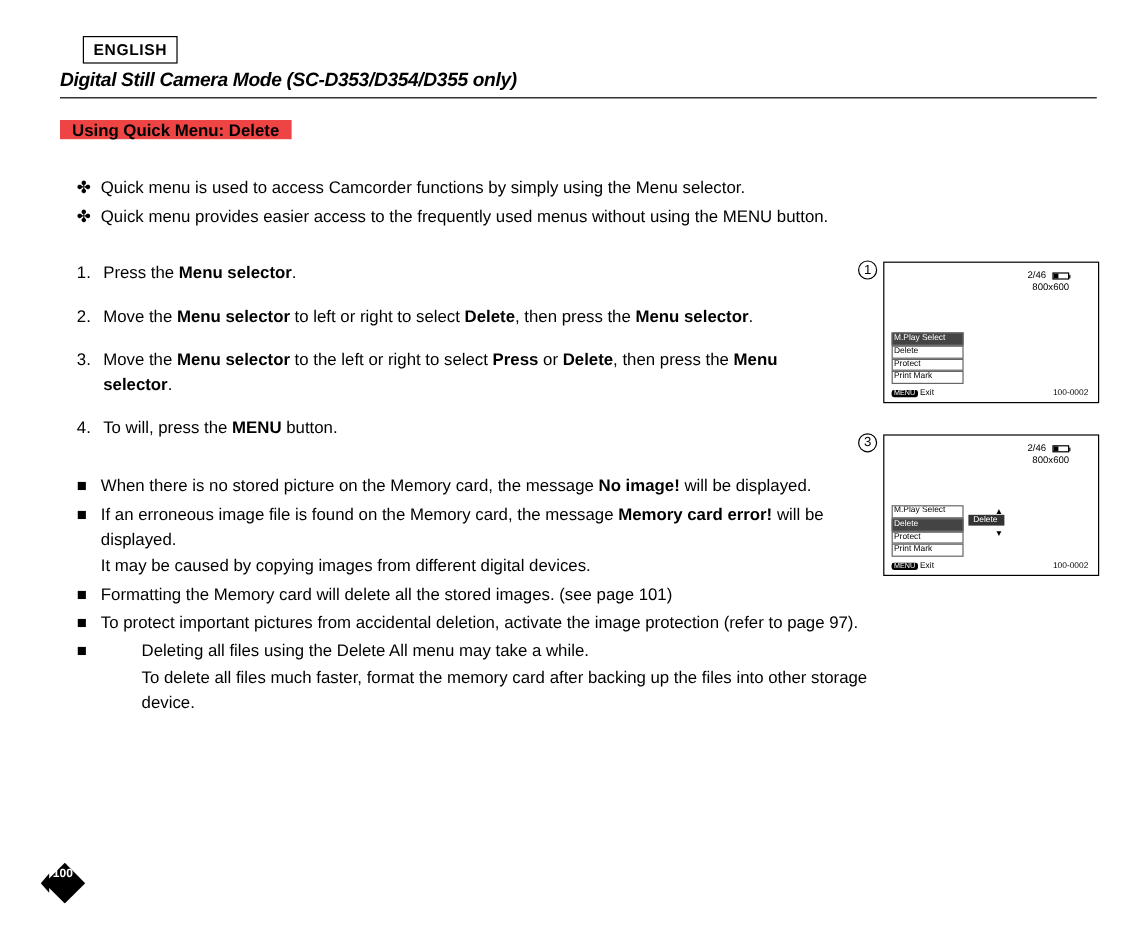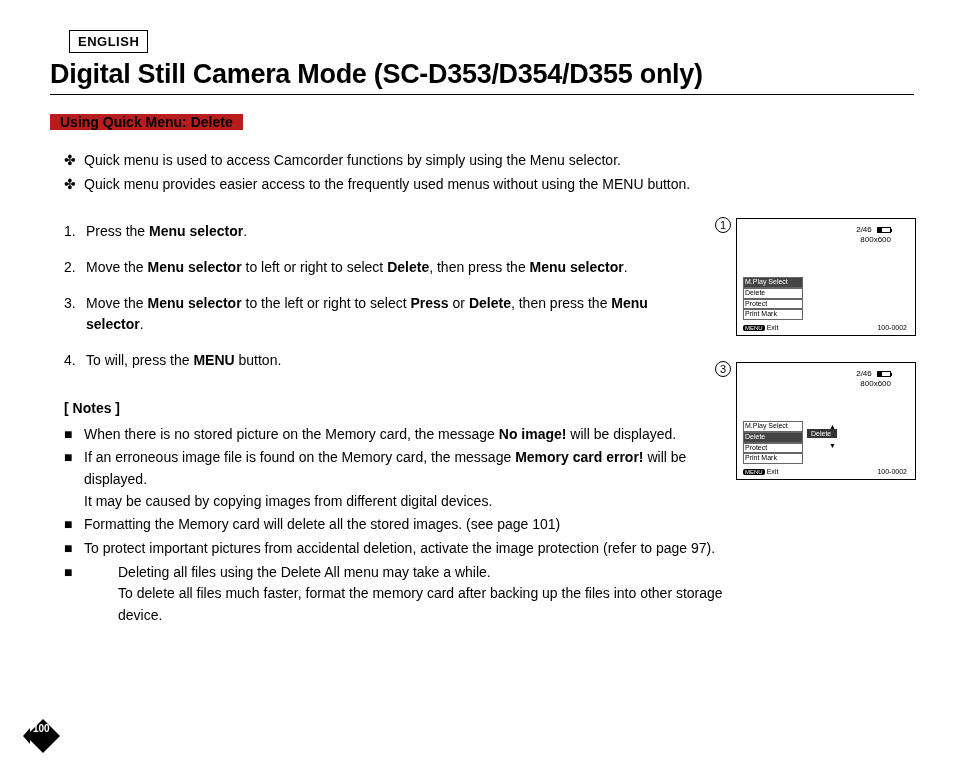--- a/index.html
+++ b/index.html
@@ -16,34 +16,35 @@
     display: inline-block;
     border: 1.5px solid #000;
     padding: 3px 8px;
     font-size: 13px;
     font-weight: bold;
     letter-spacing: 0.5px;
     margin-bottom: 6px;
     margin-left: 19px;
   }
   .page-title {
-    font-size: 27px;
+    font-size: 16px;
     font-weight: bold;
     letter-spacing: -0.3px;
     padding-bottom: 4px;
     border-bottom: 1.5px solid #000;
     margin-bottom: 18px;
+    font-style: italic;
   }
   .subheading {
-    background: #b91c1c;
+    background: #ef4444;
     display: inline-block;
     padding: 0 10px;
     font-size: 14px;
     font-weight: bold;
-    margin-bottom: 20px;
+    margin-bottom: 30px;
   }
   .content {
     font-size: 14px;
     line-height: 1.55;
   }
   .features .feature-row {
     display: flex;
     margin-left: 14px;
     margin-bottom: 2px;
   }
@@ -66,21 +67,21 @@
   .fig-top .batt::after{content:""; position:absolute; right:-2px; top:1px; width:1px; height:3px; background:#000;}
   .fig-top .batt::before{content:""; position:absolute; left:0; top:0; width:4px; height:4px; background:#000;}
   .fig-menu { position: absolute; left: 6px; top: 58px; width: 60px; }
   .fig-menu .row { border: 0.5px solid #666; padding: 0 1px; font-size: 7px; line-height: 1.25; white-space: nowrap; overflow: hidden; }
   .fig-menu .row.sel { background: #444; color: #fff; }
   .fig-exit { position:absolute; left:6px; bottom:4px; font-size:7px; }
   .fig-exit .menu-btn { background:#000; color:#fff; border-radius:2px; padding:0 2px; font-size:6px; display:inline-block; margin-right:2px;}
   .fig-id { position:absolute; right:8px; bottom:4px; font-size:7px;}
   .fig-sub { position:absolute; left:70px; top:66px; background:#333; color:#fff; font-size:7px; padding:1px 6px 1px 4px; }
   .fig-sub-arrows { position:absolute; left:92px; top:60px; font-size:7px; line-height:1; color:#000; text-align:center; height:26px; display:flex; flex-direction:column; justify-content:space-between;}
-  .page-num-trio { position: absolute; left: 23px; bottom: 26px; display:flex; align-items:center;}
+  .page-num-trio { position: absolute; left: 34px; bottom: 26px; display:flex; align-items:center;}
   .page-num-trio .pn { position:absolute; left:10px; top:4px; transform:none; color:#fff; font-size:10px; font-weight:bold; z-index:2;}
   .page-num-trio .wrap{ position:relative; width:34px; height:34px; display:flex; align-items:center; justify-content:center;}
   .page-num-trio svg{ position:absolute; left:0; top:0;}
 </style>
 </head>
 <body>
 
 
 
 <div class="lang-box">ENGLISH</div>
@@ -119,21 +120,20 @@
       </span>
     </div>
     <div class="step-row">
       <span class="step-num">4.</span>
       <span>
         <span>To will, press the </span><span class="bold">MENU</span><span> button.</span>
       </span>
     </div>
   </div>
 
-  <div class="notes-head">[ Notes ]</div>
   <div>
     <div class="note-row">
       <span class="note-sym">■</span>
       <span><span>When there is no stored picture on the Memory card, the message </span><span class="bold">No image!</span><span> will be displayed.</span></span>
     </div>
     <div class="note-row">
       <span class="note-sym">■</span>
       <span style="white-space:pre-line;"><span>If an erroneous image file is found on the Memory card, the message </span><span class="bold">Memory card error!</span><span> will be displayed.
 It may be caused by copying images from different digital devices.</span></span>
     </div>

